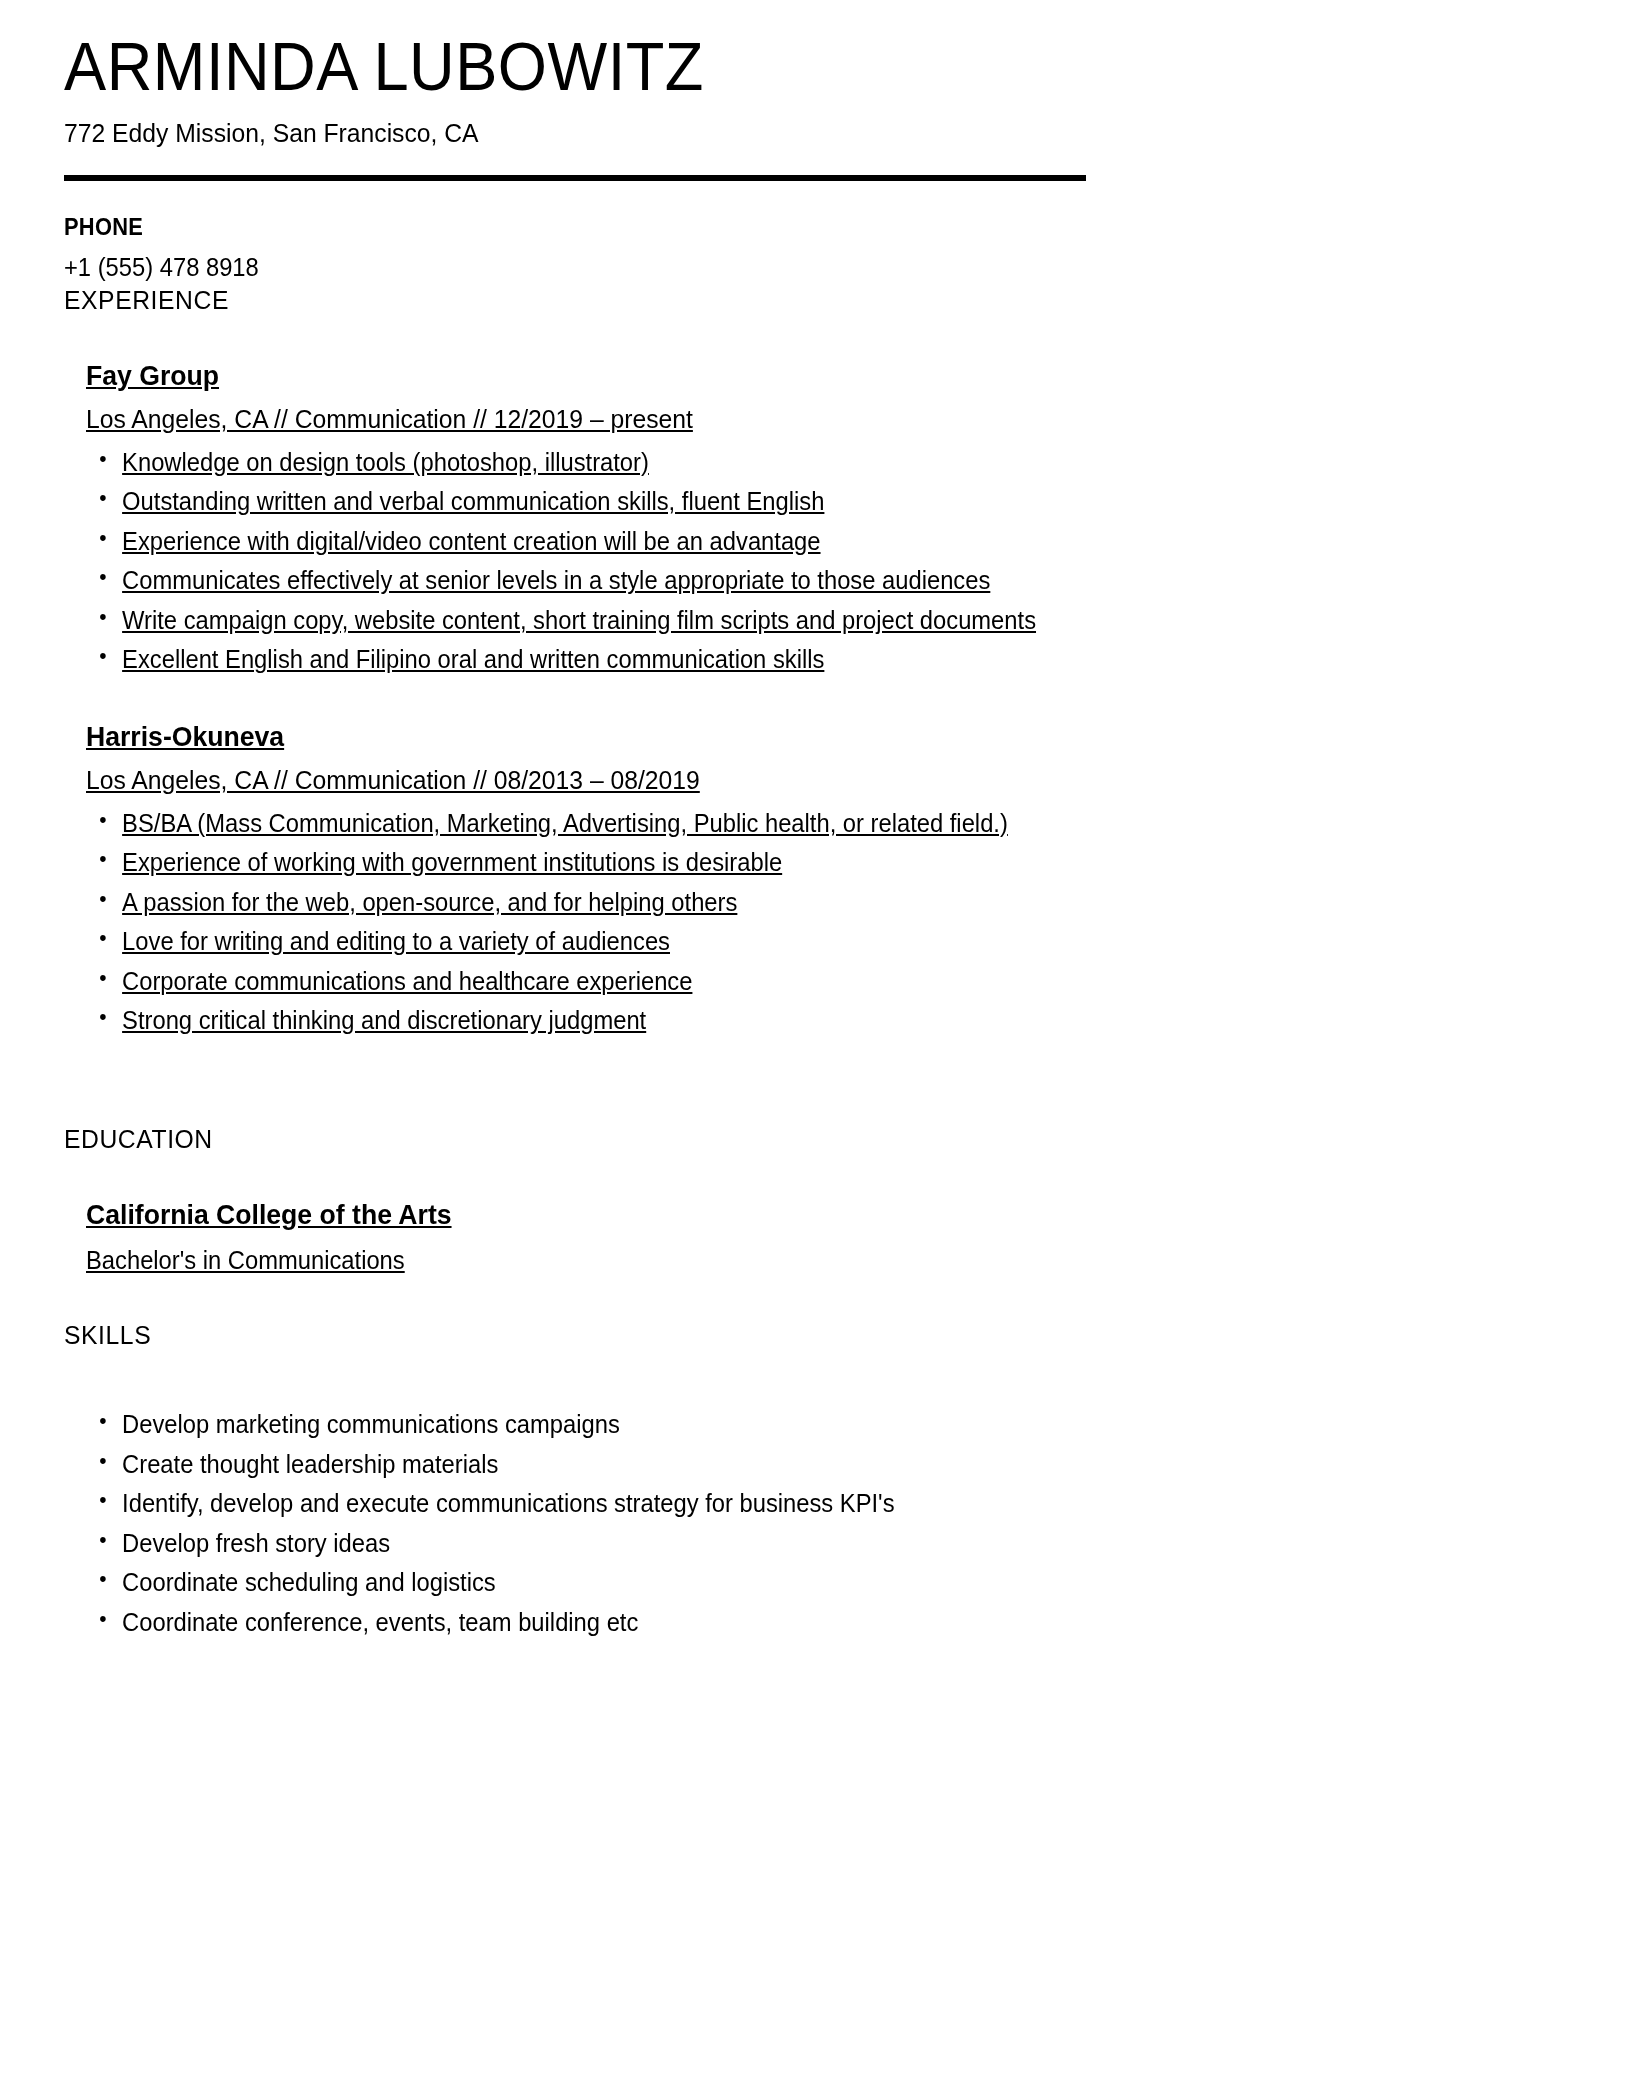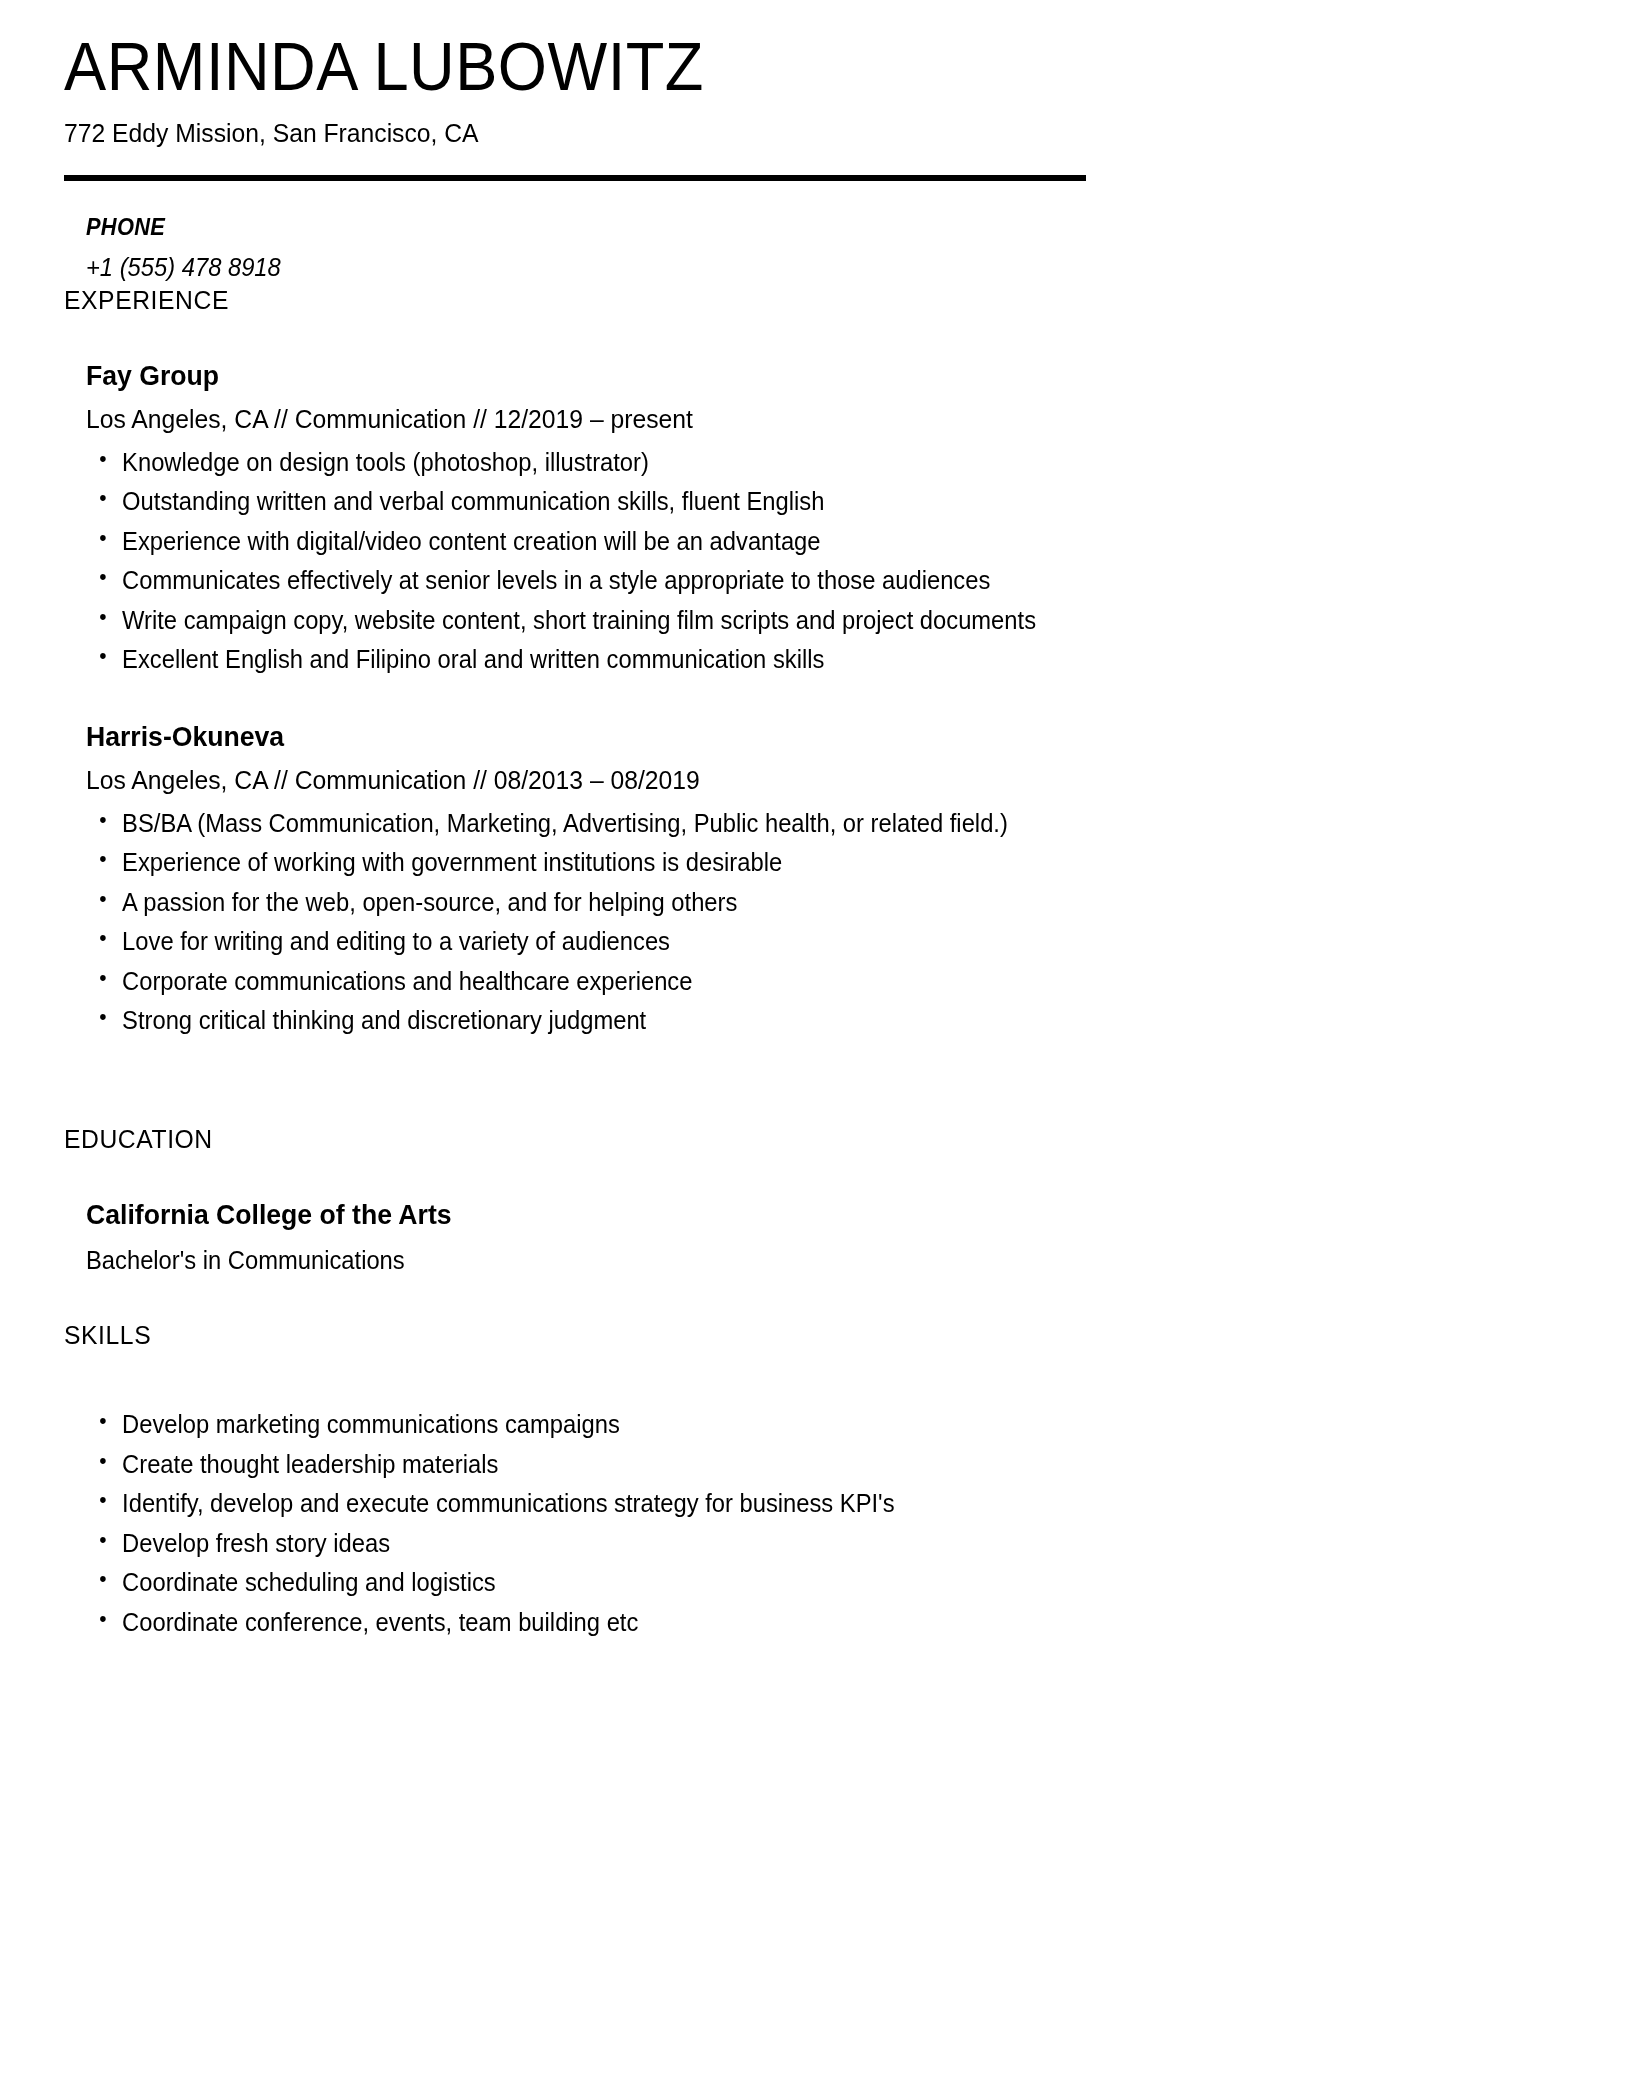--- a/index.html
+++ b/index.html
@@ -45,22 +45,20 @@
   .rule {
     margin-top: 26px;
     width: 1022px;
     height: 6px;
     background: #000000;
   }
 
   
   .contact-block {
     margin-top: 30px;
-    margin-left: 22px;
-    font-style: italic;
   }
   .contact-label {
     font-size: 23px;
     font-weight: 700;
     letter-spacing: 0.3px;
     line-height: 1.45;
     transform: scaleX(0.95);
     transform-origin: left center;
   }
   .contact-value {
@@ -87,20 +85,21 @@
     line-height: 1.2;
     transform: scaleX(0.95);
     transform-origin: left center;
   }
 
   .entries {
     margin-left: 22px;
   }
   .entry {
     margin-top: 44px;
+    text-decoration: underline;
   }
   .entry-first { margin-top: 42px; }
 
   .entry-org {
     font-size: 28px;
     font-weight: 700;
     line-height: 1.25;
     transform: scaleX(0.95);
     transform-origin: left center;
   }

